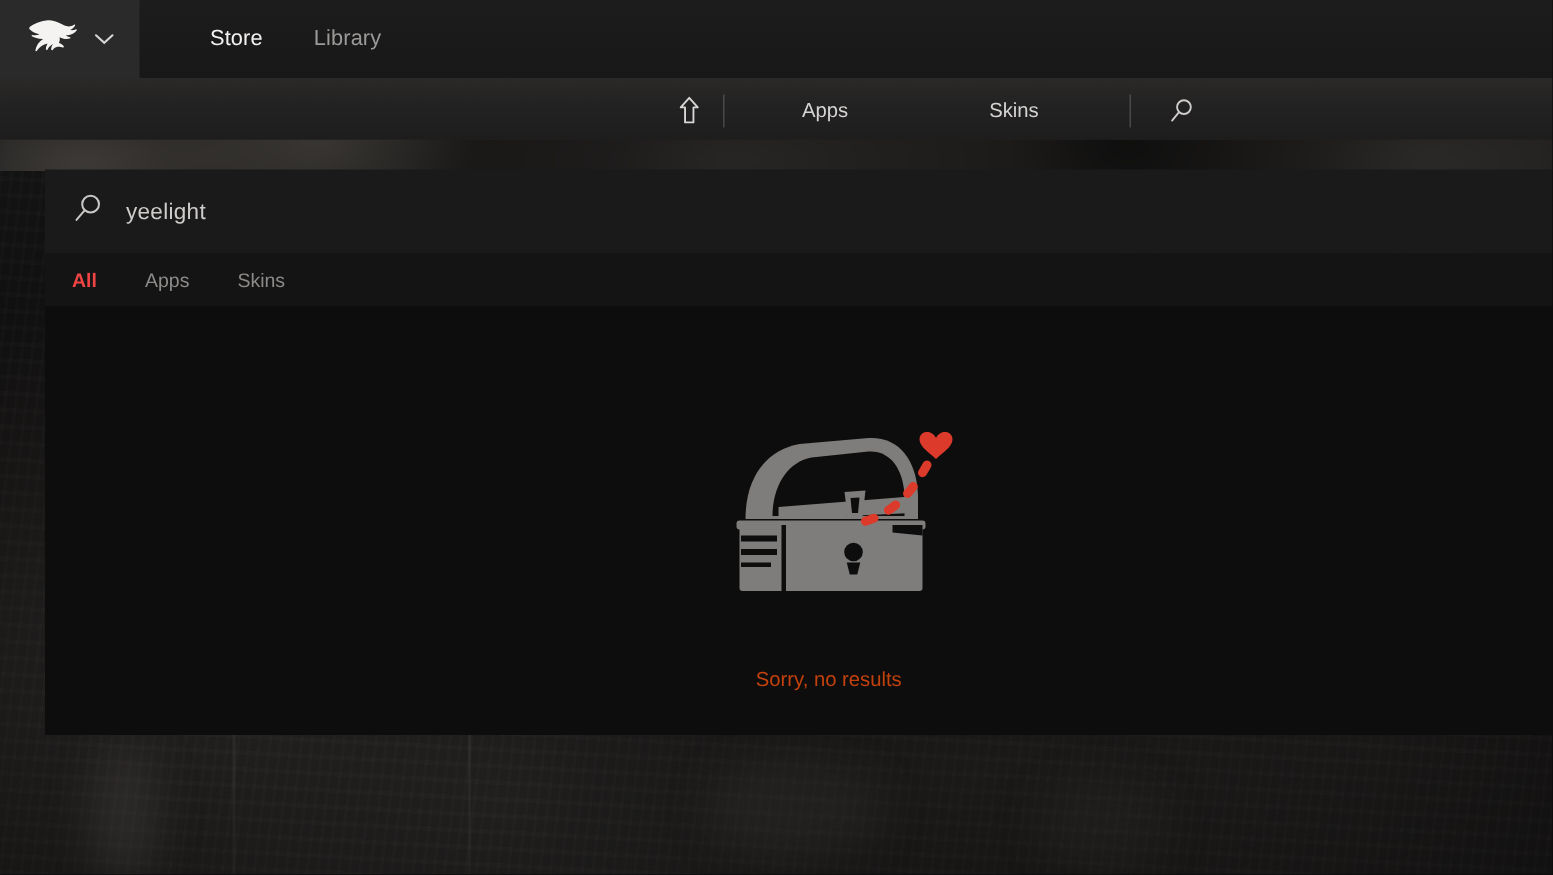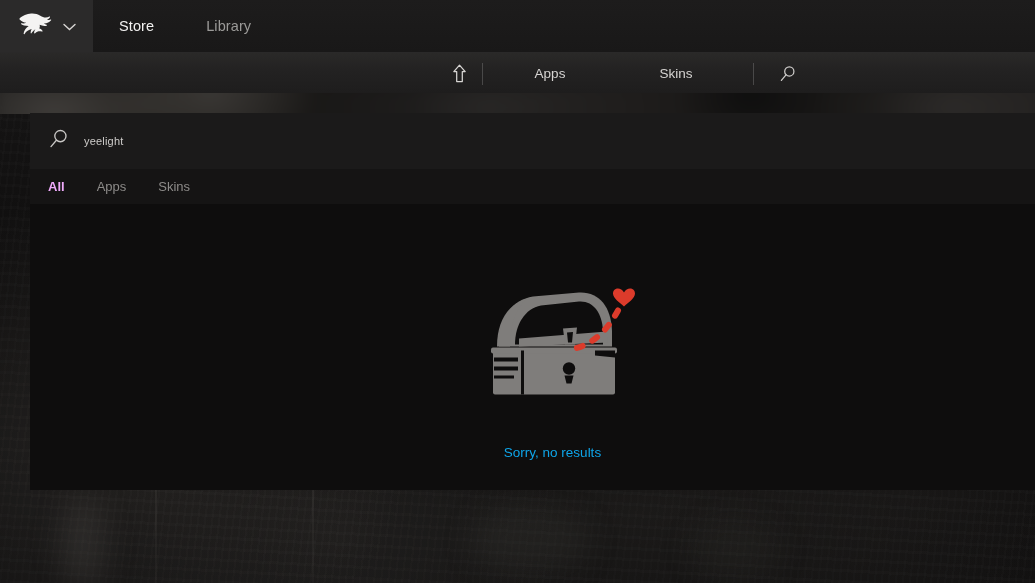--- a/index.html
+++ b/index.html
@@ -54,21 +54,21 @@
   .brand {
     width:93px; height:52px;
     background:#2b2a2a;
     display:flex; align-items:center; justify-content:center;
     gap:8px;
     cursor:pointer;
   }
   .brand .wolf { display:block; }
   .brand .chev { display:block; }
 
-  .nav-main { display:flex; align-items:center; padding-left:26px; gap:52px; }
+  .nav-main { display:flex; align-items:center; padding-left:26px; gap:34px;margin-left:21px; }
   .nav-main .nav-link {
     font-size:14.5px; letter-spacing:.1px;
     color:#9b9a98; cursor:pointer; line-height:52px;
   }
   .nav-main .nav-link.active { color:#f3f2f1; }
 
   
   .subnav {
     position:absolute; left:0; top:52px; width:1035px; height:41px;
     background:linear-gradient(180deg,#2a2928 0%,#232222 42%,#1e1d1d 100%);
@@ -126,52 +126,52 @@
   }
   .search-row {
     height:56px;
     background:#1b1a1a;
     display:flex; align-items:center;
     padding-left:18px;
     cursor:text;
   }
   .search-row .mag { margin-right:14px; display:block; }
   .search-row .q {
-    font-size:11px; color:#cfcdcb; letter-spacing:.2px;text-align:center;
+    font-size:15px; color:#cfcdcb; letter-spacing:.2px;text-align:center;
   }
 
   .filter-row {
     height:35px;
     background:#151414;
     display:flex; align-items:center;
     padding-left:18px;
     gap:0;
   }
   .filter-row .f-tab {
     font-size:13px; color:#8d8b89;
     cursor:pointer; padding:0 16px 0 0; margin-right:16px;
     line-height:35px;
   }
   .filter-row .f-tab:first-child { padding-right:0; margin-right:32px; }
-  .filter-row .f-tab.active { color:#f0abfc; font-weight:bold; }
+  .filter-row .f-tab.active { color:#ef4444; font-weight:bold; }
 
   .results {
     height:286px;
     background:#0e0d0d;
     position:relative;
   }
   .empty-state {
     position:absolute; left:0; right:0; top:163px;
     transform:translateY(-50%);
     display:flex; flex-direction:column; align-items:center;
   }
   .empty-state .art { margin-left:54px; }
   .empty-state .msg {
     margin-top:16px; margin-left:40px;
-    font-size:13.5px; color:#0ea5e9;
+    font-size:13.5px; color:#c2410c;
   }
 </style>
 </head>
 <body>
 
 <div id="app">
 
   <div class="bg-texture"></div>
   <div class="bg-plank" style="left:155px;"></div>
   <div class="bg-plank" style="left:312px;"></div>

